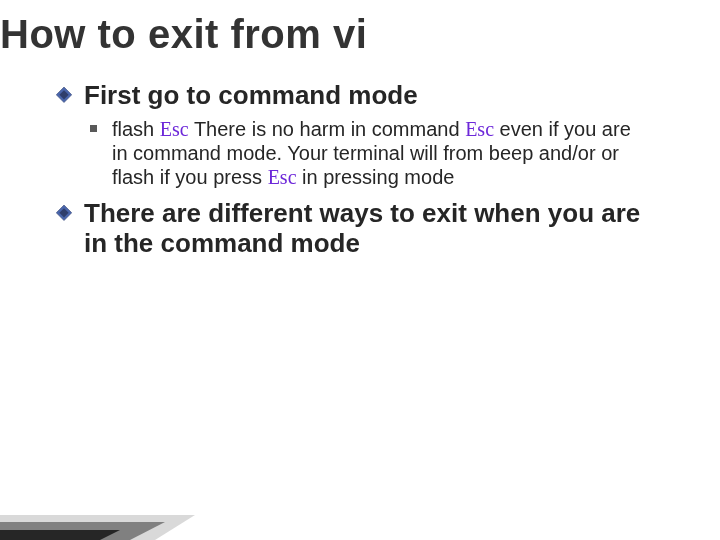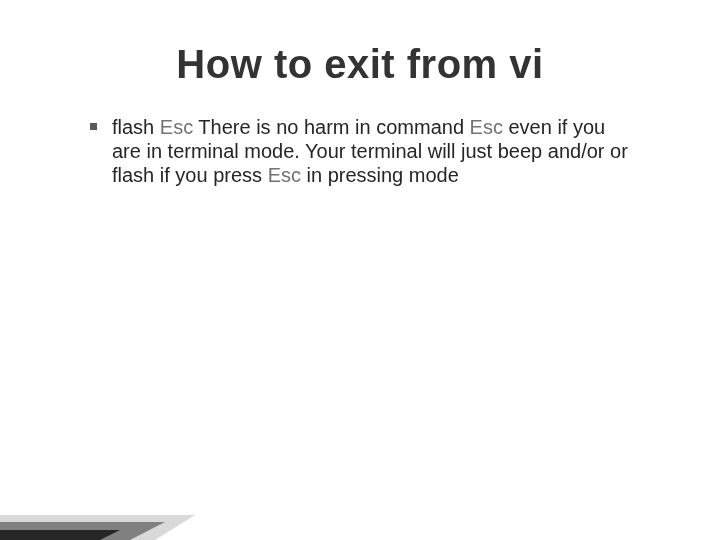--- a/index.html
+++ b/index.html
@@ -2,22 +2,22 @@
 <html><head>
 <meta charset="utf-8">
 <style>
   * { margin: 0; padding: 0; box-sizing: border-box; }
   html, body { width: 720px; height: 540px; background: #fff; font-family: "Segoe UI", "Lucida Sans", Arial, sans-serif; overflow: hidden; }
   .slide { position: relative; width: 720px; height: 540px; }
   .title {
     font-size: 40px;
     font-weight: 700;
     color: #333;
-    text-align: center;
-    padding-top: 42px;
+    text-align: left;
+    padding-top: 12px;
     letter-spacing: 0.5px;
   }
   .content {
     padding: 24px 64px 0 84px;
   }
   .top-item {
     margin-bottom: 6px;
     position: relative;
   }
   .top-item .bullet-diamond {
@@ -41,46 +41,65 @@
   }
   .sub-item .bullet-square {
     position: absolute;
     left: -22px;
     top: 8px;
     width: 7px;
     height: 7px;
     background: #595959;
   }
   .esc {
-    color: #737373;
+    color: #6d28d9;
+    font-family: Liberation Serif, serif;
   }
   .deco {
     position: absolute;
     left: 0;
     bottom: 0;
     width: 240px;
     height: 60px;
     pointer-events: none;
   }
 </style>
 </head>
 <body>
 
 <div class="slide">
 
   <h1 class="title">How to exit from vi</h1>
 
   <div class="content">
 
+    <div class="top-item">
+      <span class="bullet-diamond">
+        <svg width="16" height="16" viewBox="0 0 16 16">
+          <rect x="8" y="0" width="11" height="11" transform="rotate(45 8 0)" fill="#4A66AC" stroke="#2F3E6B" stroke-width="0.5"></rect>
+          <rect x="8" y="3.2" width="6.5" height="6.5" transform="rotate(45 8 3.2)" fill="#2F3E6B"></rect>
+        </svg>
+      </span>
+      <div class="top-text">First go to command mode</div>
+    </div>
 
     <div class="sub-item">
       <span class="bullet-square"></span>
-      <span><span>flash </span><span class="esc">Esc</span><span> There is no harm in command </span><span class="esc">Esc</span><span> even if you are in terminal mode. Your terminal will just beep and/or or flash if you press </span><span class="esc">Esc</span><span> in pressing mode</span></span>
+      <span><span>flash </span><span class="esc">Esc</span><span> There is no harm in command </span><span class="esc">Esc</span><span> even if you are in command mode. Your terminal will from beep and/or or flash if you press </span><span class="esc">Esc</span><span> in pressing mode</span></span>
     </div>
 
+    <div class="top-item">
+      <span class="bullet-diamond">
+        <svg width="16" height="16" viewBox="0 0 16 16">
+          <rect x="8" y="0" width="11" height="11" transform="rotate(45 8 0)" fill="#4A66AC" stroke="#2F3E6B" stroke-width="0.5"></rect>
+          <rect x="8" y="3.2" width="6.5" height="6.5" transform="rotate(45 8 3.2)" fill="#2F3E6B"></rect>
+        </svg>
+      </span>
+      <div class="top-text">There are different ways to exit when you are in the command mode</div>
+    </div>
 
   </div>
 
   <svg class="deco" viewBox="0 0 240 60" preserveAspectRatio="none">
     <polygon points="0,60 0,35 195,35 155,60" fill="#D9D9D9"></polygon>
     <polygon points="0,60 0,42 165,42 130,60" fill="#808080"></polygon>
     <polygon points="0,60 0,50 120,50 100,60" fill="#262626"></polygon>
   </svg>
 
 </div>

